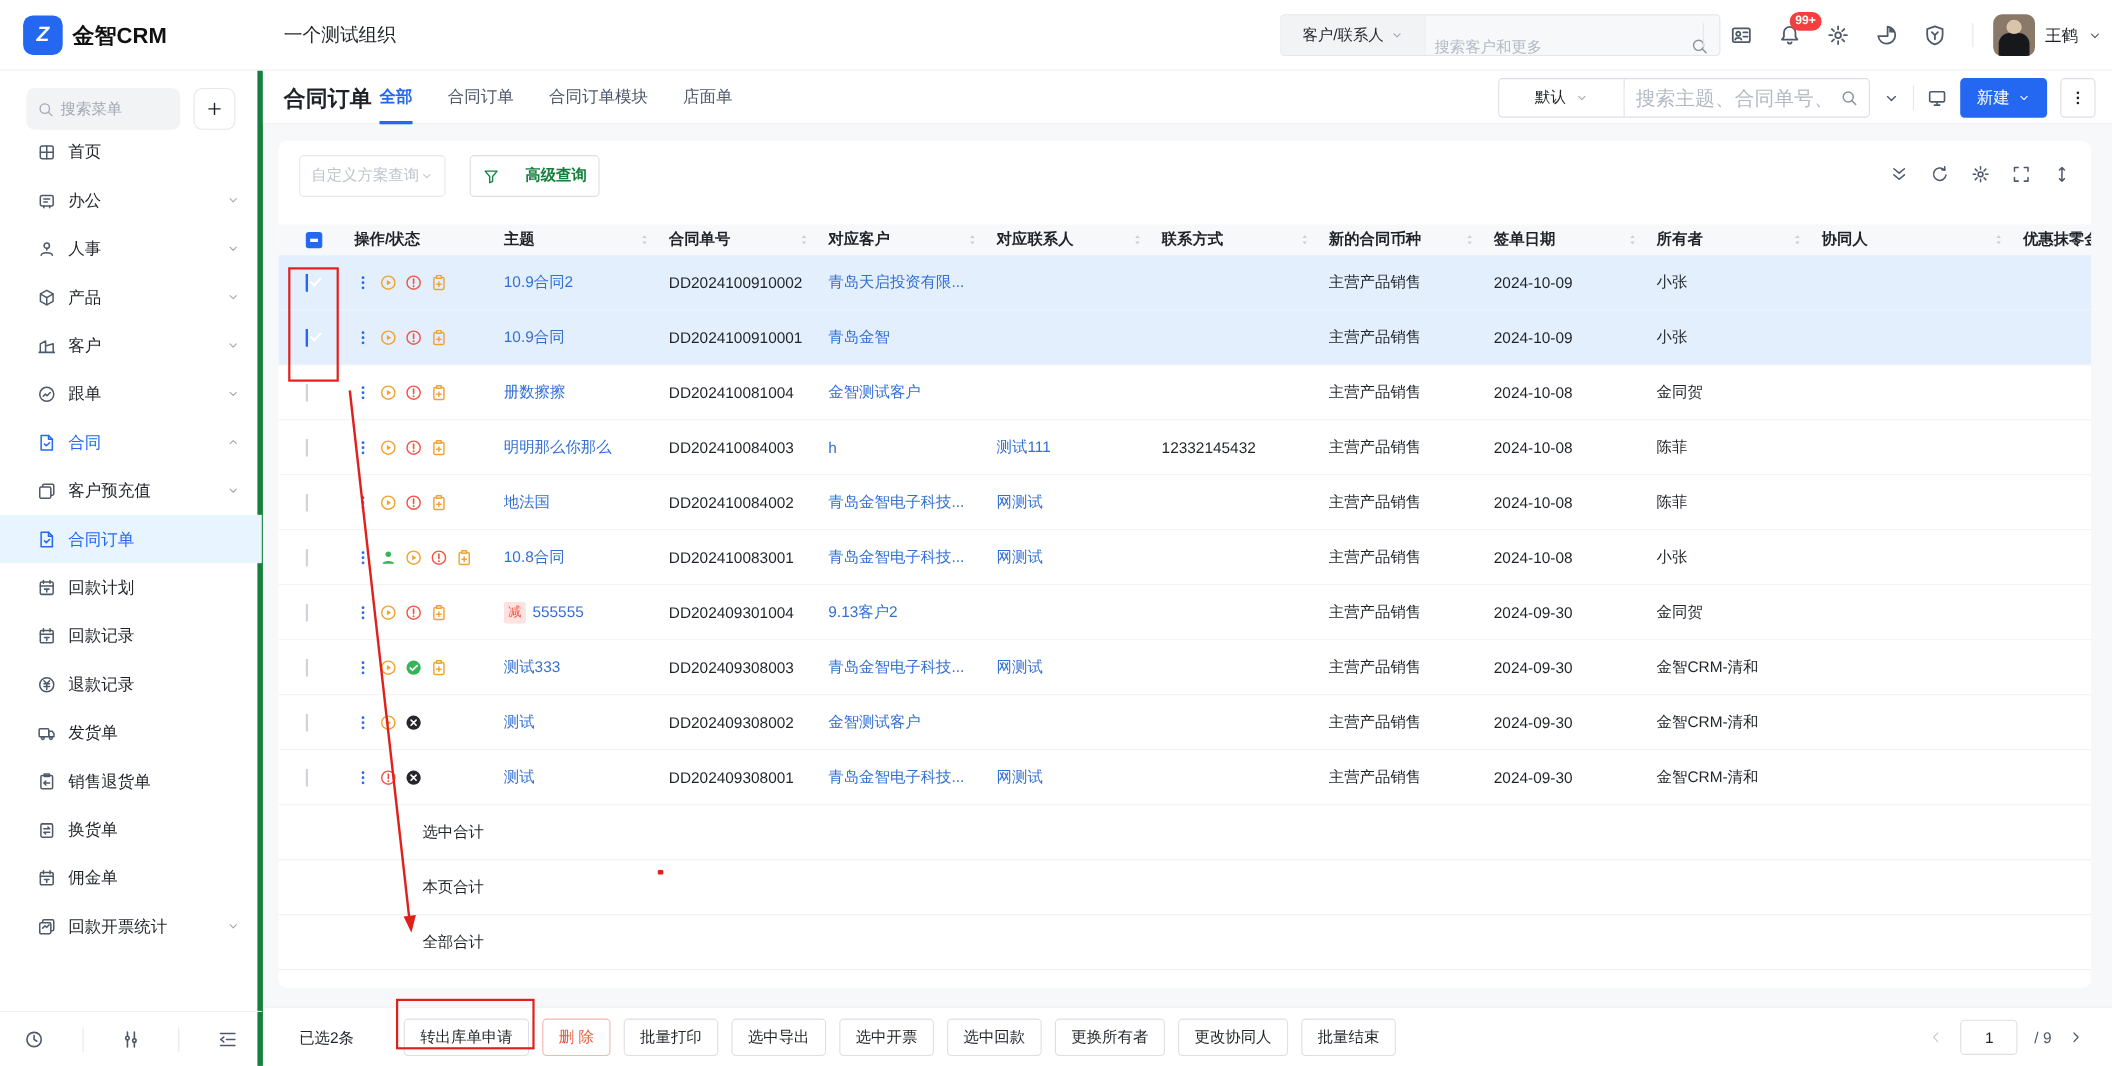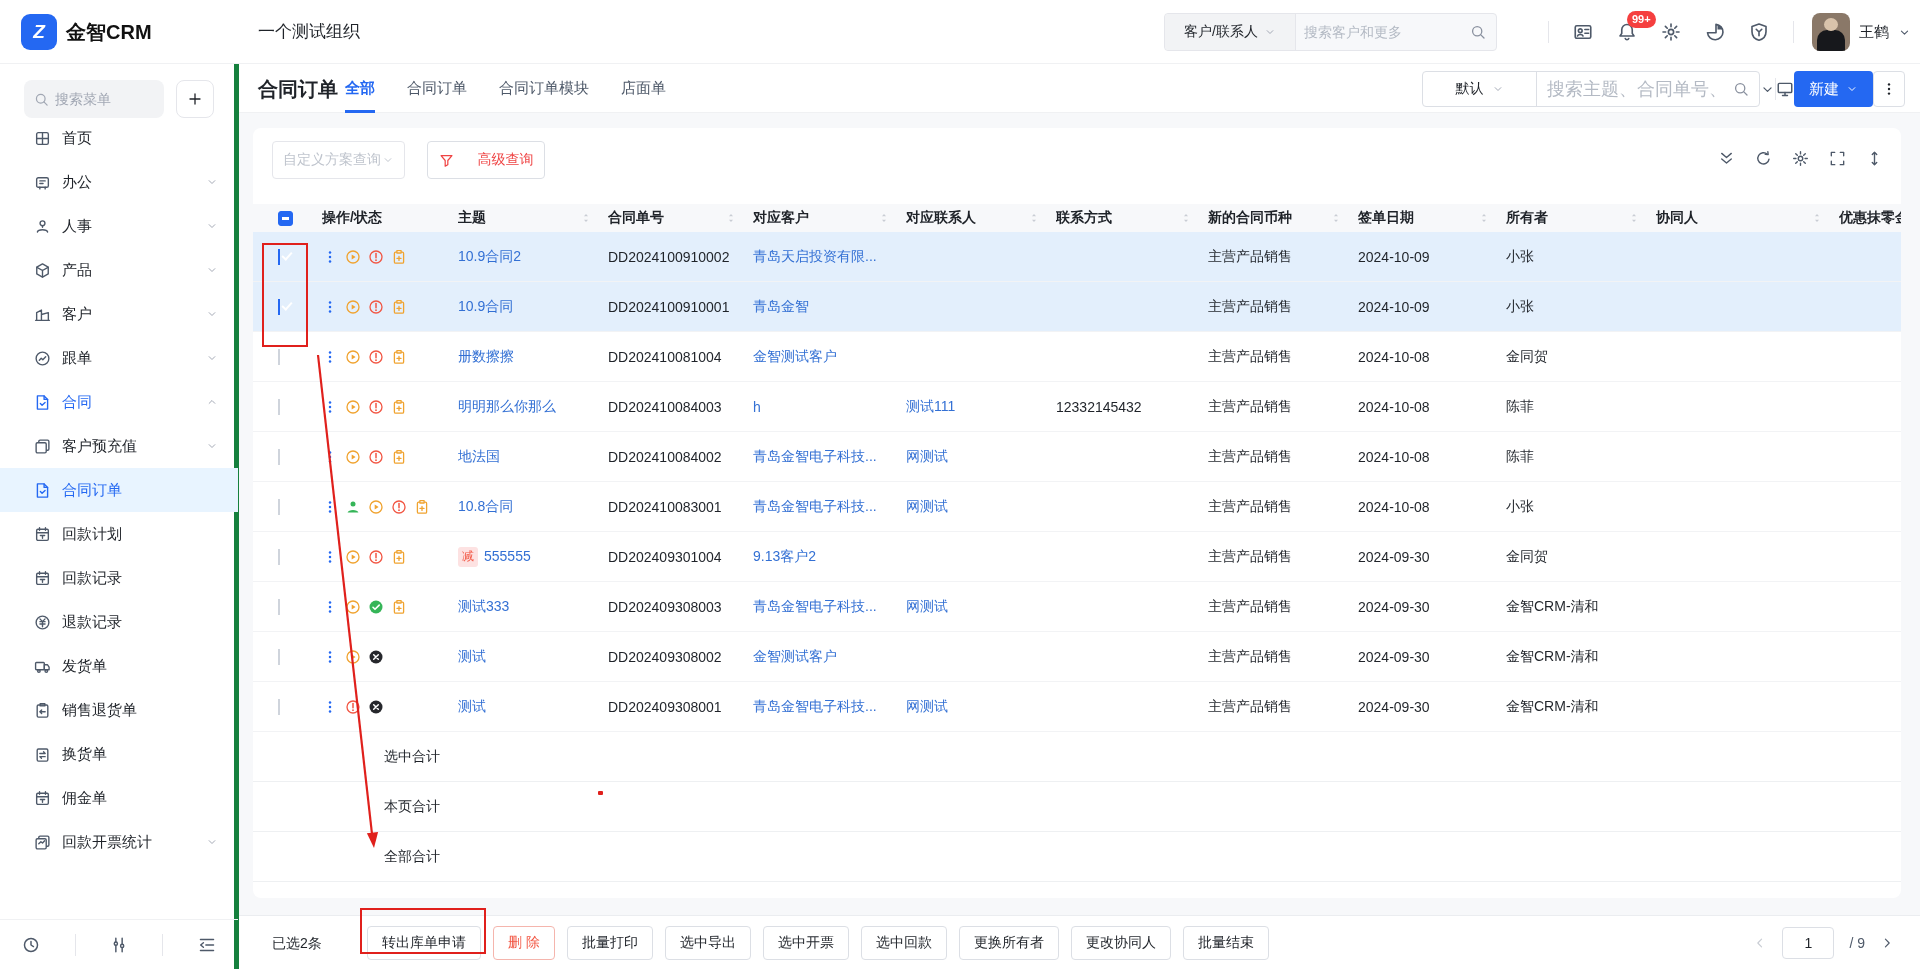--- a/index.html
+++ b/index.html
@@ -7,22 +7,22 @@
     font-family:"Liberation Sans","DejaVu Sans",sans-serif; color:#1f2329; }
   .ic { flex:none; display:block; }
   input { outline:none; }
 
   
   .topbar{position:absolute;left:0;top:0;width:1920px;height:64px;background:#fff;border-bottom:1px solid #f0f1f3;z-index:6}
   .logo{position:absolute;left:21px;top:14px;width:36px;height:36px;border-radius:9px;background:#2468f2;color:#fff;
     font-weight:700;font-size:19px;font-style:italic;display:flex;align-items:center;justify-content:center}
   .brandname{position:absolute;left:66px;top:19px;font-size:20px;font-weight:700;color:#111}
   .orgname{position:absolute;left:258px;top:20px;font-size:17px;color:#1f2329}
-  .top-combo{position:absolute;left:1164px;top:13px;width:333px;height:38px;border:1px solid #e5e6eb;border-radius:4px;
-    display:flex;align-items:center;background:#f7f8fa}
+  .top-combo{position:absolute;left:1164px;top:13px;width:400px;height:38px;border:1px solid #e5e6eb;border-radius:4px;
+    display:flex;align-items:flex-end;background:#f7f8fa}
   .top-combo .cat{width:131px;height:100%;background:#f2f3f5;display:flex;align-items:center;justify-content:center;gap:6px;
     font-size:14px;color:#1f2329;border-right:1px solid #e5e6eb;border-radius:4px 0 0 4px;cursor:pointer}
   .top-combo .cat .chev{color:#a1a7b3}
   .top-combo input{flex:1;border:none;background:transparent;font-size:14px;padding:0 8px;color:#333;min-width:0}
   .top-combo input::placeholder{color:#b4bac4}
   .top-combo .q{color:#8a919f;margin-right:10px}
   .top-icons{position:absolute;left:1548px;top:0;height:64px;display:flex;align-items:center;gap:24px;color:#4e5969}
   .vdiv{width:1px;height:22px;background:#e5e6eb}
   .tico{position:relative;cursor:pointer;display:flex}
   .badge{position:absolute;top:-11px;left:10px;background:#f53f3f;color:#fff;font-size:11px;line-height:1;
@@ -54,42 +54,42 @@
   .s-foot{position:absolute;left:0;bottom:0;width:238px;height:50px;border-top:1px solid #f0f1f3;
     display:flex;align-items:center;justify-content:space-around;color:#4e5969}
   .s-foot .tico{padding:0 10px}
 
   
   .pagehead{position:absolute;left:239px;top:64px;width:1681px;height:49px;background:#fff;border-bottom:1px solid #f0f1f3;z-index:5}
   .p-title{position:absolute;left:19px;top:12px;font-size:20px;font-weight:700}
   .p-tabs{position:absolute;left:106px;top:0;height:49px;display:flex;gap:32px;align-items:stretch;font-size:15px;color:#4e5969}
   .p-tab{display:flex;align-items:center;border-bottom:3px solid transparent;padding-top:3px;cursor:pointer}
   .p-tab.active{color:#2468f2;border-bottom-color:#2468f2;font-weight:600}
-  .p-right{position:absolute;right:15px;top:7px;height:36px;display:flex;align-items:center;}
+  .p-right{position:absolute;right:15px;top:7px;height:36px;display:flex;align-items:center;gap:12px}
   .view-combo{height:36px;border:1px solid #dcdfe5;border-radius:4px;display:flex;align-items:center;background:#fff}
   .view-combo .vsel{width:114px;height:100%;border-right:1px solid #dcdfe5;display:flex;align-items:center;justify-content:center;
     gap:8px;font-size:14px;color:#1f2329;cursor:pointer}
   .view-combo .vsel .chev{color:#a1a7b3}
   .view-combo input{width:196px;border:none;font-size:18px;padding:0 10px;color:#15803d}
   .view-combo input::placeholder{color:#b4bac4}
   .view-combo .q{color:#8a919f;margin-right:10px}
   .p-right .chevbtn{color:#4e5969;cursor:pointer;display:flex}
   .p-right .tico{color:#4e5969}
   .new-btn{background:#2468f2;color:#fff;height:36px;padding:0 15px;border-radius:4px;display:flex;align-items:center;gap:7px;
     font-size:15px;cursor:pointer;border:none}
   .more-btn{width:32px;height:36px;border:1px solid #dcdfe5;border-radius:4px;display:flex;align-items:center;justify-content:center;
     color:#1f2329;cursor:pointer;background:#fff}
 
   
   .contentbg{position:absolute;left:239px;top:113px;width:1681px;height:856px;background:#f7f8fa;z-index:0}
   .card{position:absolute;left:253px;top:128px;width:1648px;height:770px;background:#fff;border-radius:8px;overflow:hidden;z-index:1}
   .f-select{position:absolute;left:19px;top:13px;width:133px;height:38px;border:1px solid #e5e6eb;border-radius:4px;
     display:flex;align-items:center;justify-content:space-between;padding:0 10px;font-size:14px;color:#bfc4cd;cursor:pointer;background:#fff}
   .f-adv{position:absolute;left:174px;top:13px;width:118px;height:38px;border:1px solid #dcdfe5;border-radius:4px;
-    display:flex;align-items:center;justify-content:center;gap:24px;font-size:14px;color:#ef4444;font-weight:400;cursor:pointer;background:#fff}
+    display:flex;align-items:center;justify-content:center;gap:24px;font-size:14px;color:#15803d;font-weight:700;cursor:pointer;background:#fff}
   .f-tools{position:absolute;right:18px;top:22px;display:flex;gap:20px;color:#4e5969}
   .f-tools .tico{display:flex}
 
   .grid12{display:grid;grid-template-columns:69px 136px 150px 145px 153px 150px 152px 150px 148px 150px 183px 141px;align-items:center}
   .thead{position:absolute;left:0;top:76px;width:1727px;height:28px;background:#f7f8fa;font-size:14px;font-weight:700;color:#1f2329}
   .th{display:flex;align-items:center;justify-content:space-between;padding-right:16px;white-space:nowrap;overflow:hidden}
   .th .caret{color:#c9cdd4}
   .th.cbth{padding-left:25px;justify-content:flex-start}
   .tbody{position:absolute;left:0;top:104px;width:1727px}
   .tr{height:50px;border-bottom:1px solid #f2f3f5;font-size:14px}

